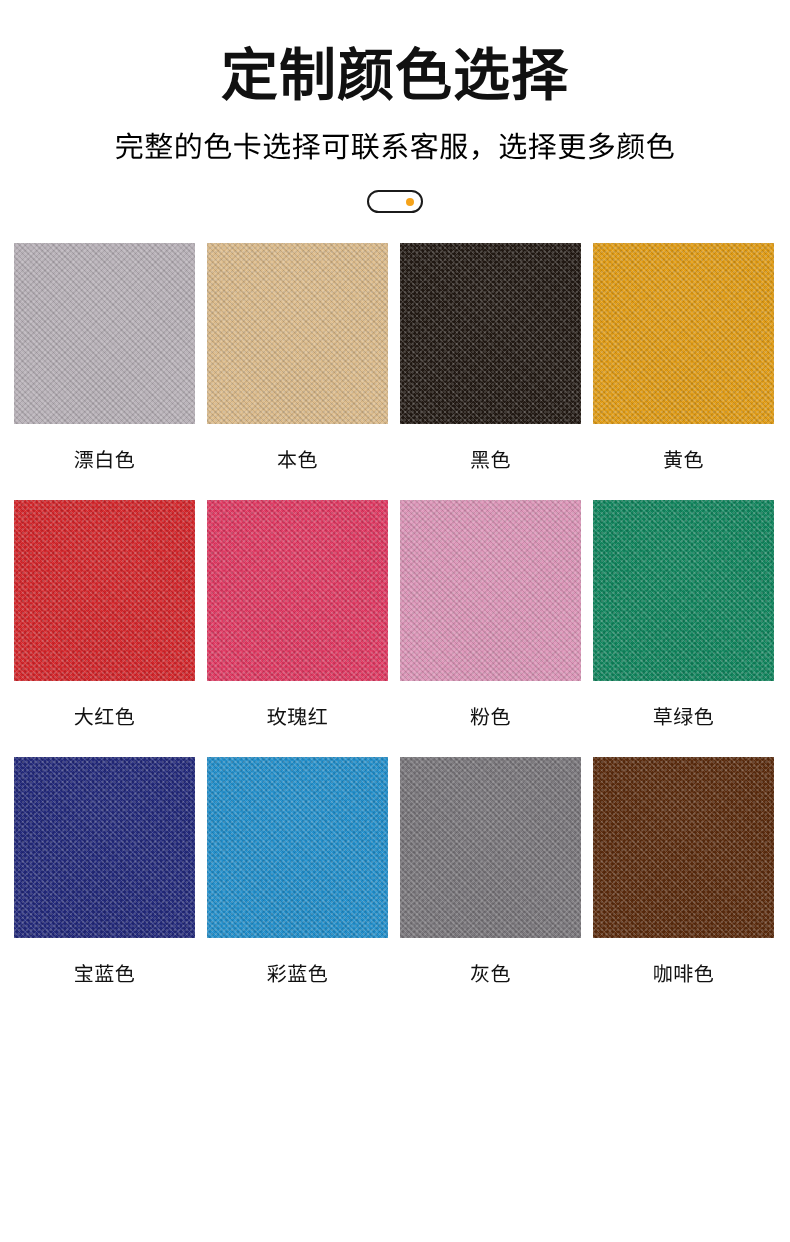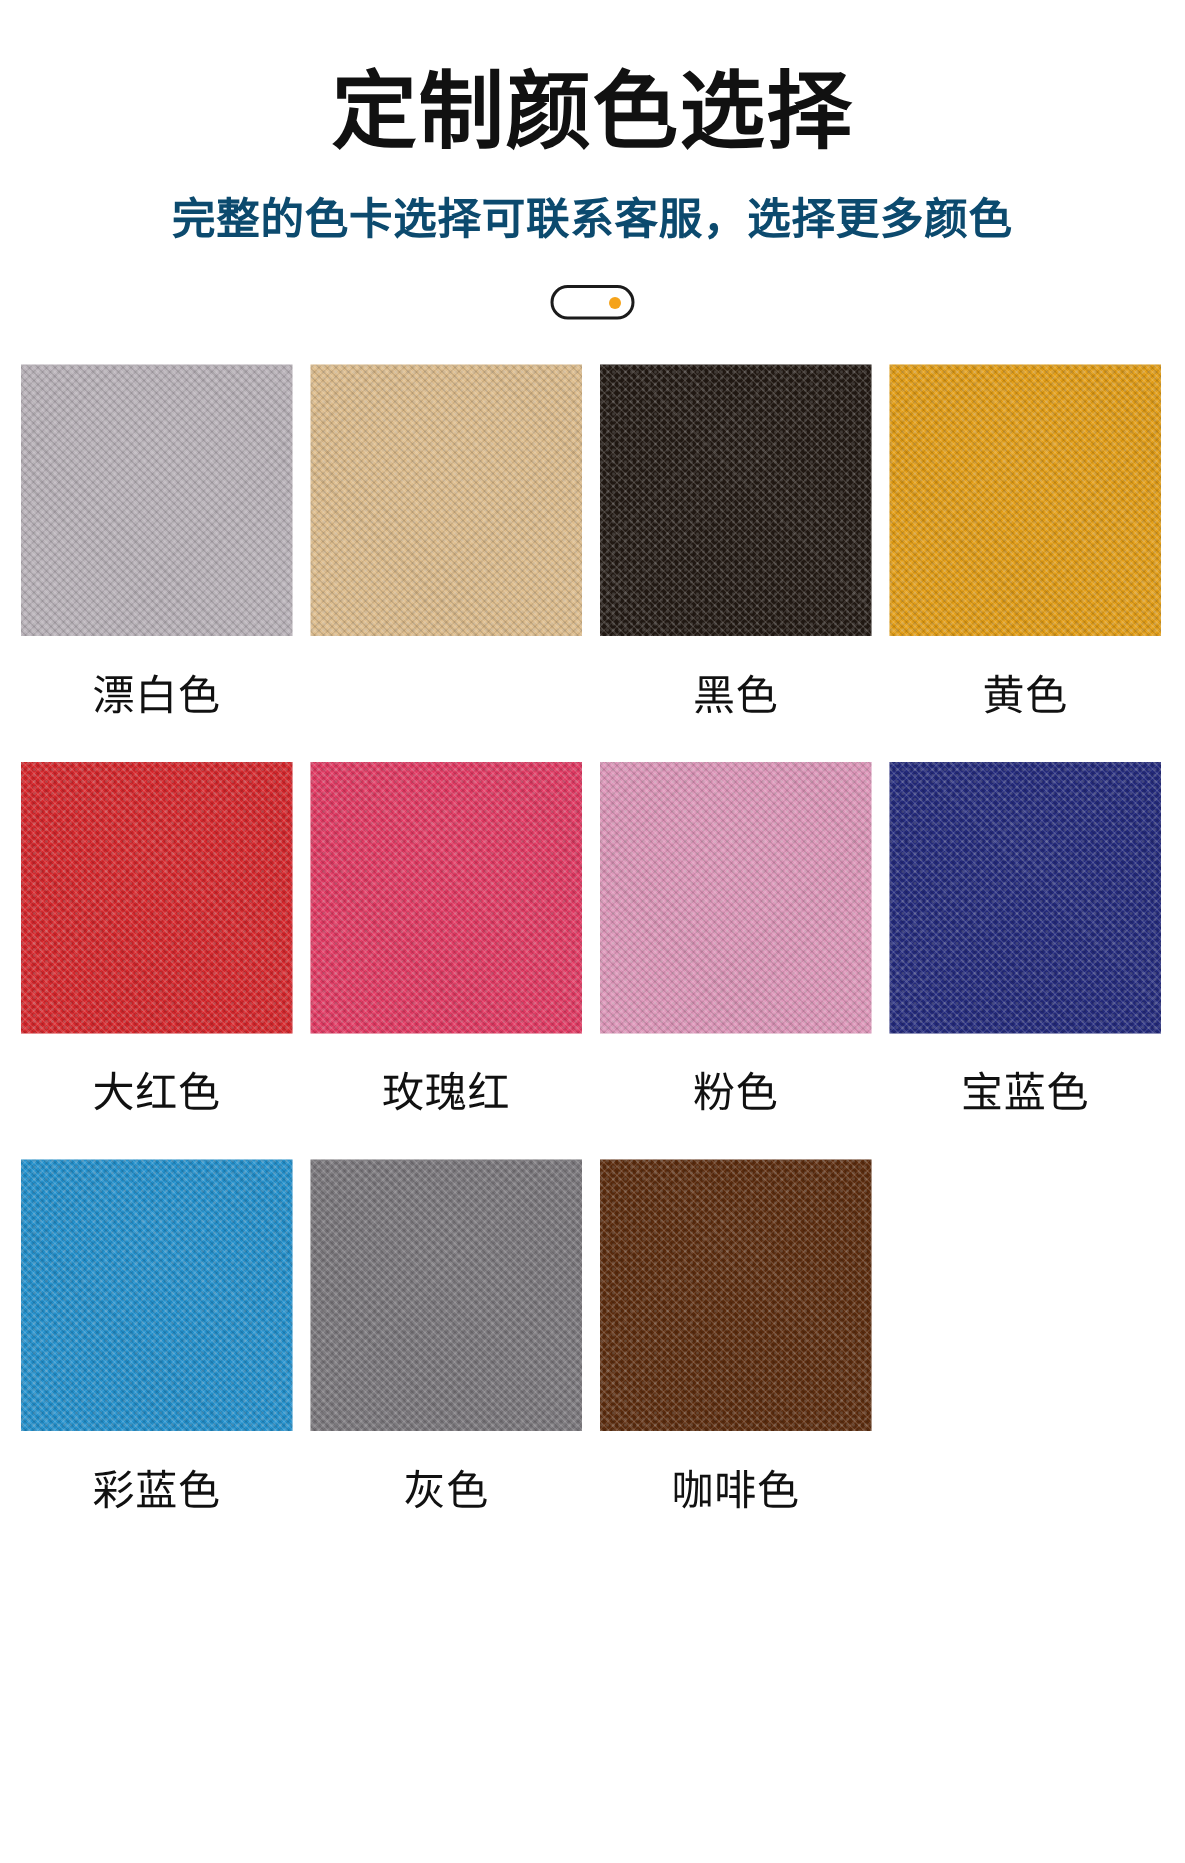--- a/index.html
+++ b/index.html
@@ -34,23 +34,23 @@
     font-size: 57px;
     font-weight: 700;
     line-height: 1.05;
     letter-spacing: 1px;
     color: #111111;
     margin: 0;
     white-space: nowrap;
   }
   .page-subtitle {
     font-size: 29px;
-    font-weight: 700;
+    font-weight: 400;
     line-height: 1.2;
-    color: #0c4a6e;
+    color: #000000;
     margin: 24px 0 0 0;
     letter-spacing: 0.5px;
     white-space: nowrap;
   }
 
   
   .divider-wrap {
     display: flex;
     justify-content: center;
     align-items: center;
@@ -130,21 +130,21 @@
     inset: 0;
     background-image:
       radial-gradient(circle at 1px 1px, rgba(255,255,255,0.16) 0.8px, rgba(0,0,0,0) 1.2px),
       radial-gradient(circle at 3px 3px, rgba(0,0,0,0.09) 0.8px, rgba(0,0,0,0) 1.2px);
     background-size: 4px 4px, 4px 4px;
     background-position: 0 0, 2px 2px;
     pointer-events: none;
   }
   .swatch-label {
     text-align: center;
-    font-size: 28px;
+    font-size: 20px;
     font-weight: 400;
     line-height: 1;
     color: #111111;
     padding: 26px 0 24px 0;
     letter-spacing: 0.5px;
   }
 </style>
 </head>
 <body>
 
@@ -161,20 +161,21 @@
     </div>
   </div>
 
   <div class="swatch-grid" id="swatch-grid">
       <div class="swatch-cell">
         <div class="swatch-chip" style="background-color: rgb(185, 178, 185);"></div>
         <div class="swatch-label">漂白色</div>
       </div>
       <div class="swatch-cell">
         <div class="swatch-chip" style="background-color: rgb(221, 188, 140);"></div>
+        <div class="swatch-label">本色</div>
       </div>
       <div class="swatch-cell">
         <div class="swatch-chip" style="background-color: rgb(35, 26, 20);"></div>
         <div class="swatch-label">黑色</div>
       </div>
       <div class="swatch-cell">
         <div class="swatch-chip" style="background-color: rgb(226, 157, 22);"></div>
         <div class="swatch-label">黄色</div>
       </div>
       <div class="swatch-cell">
@@ -183,20 +184,24 @@
       </div>
       <div class="swatch-cell">
         <div class="swatch-chip" style="background-color: rgb(225, 58, 99);"></div>
         <div class="swatch-label">玫瑰红</div>
       </div>
       <div class="swatch-cell">
         <div class="swatch-chip" style="background-color: rgb(221, 150, 185);"></div>
         <div class="swatch-label">粉色</div>
       </div>
       <div class="swatch-cell">
+        <div class="swatch-chip" style="background-color: rgb(17, 134, 94);"></div>
+        <div class="swatch-label">草绿色</div>
+      </div>
+      <div class="swatch-cell">
         <div class="swatch-chip" style="background-color: rgb(36, 42, 124);"></div>
         <div class="swatch-label">宝蓝色</div>
       </div>
       <div class="swatch-cell">
         <div class="swatch-chip" style="background-color: rgb(35, 144, 204);"></div>
         <div class="swatch-label">彩蓝色</div>
       </div>
       <div class="swatch-cell">
         <div class="swatch-chip" style="background-color: rgb(121, 118, 123);"></div>
         <div class="swatch-label">灰色</div>

